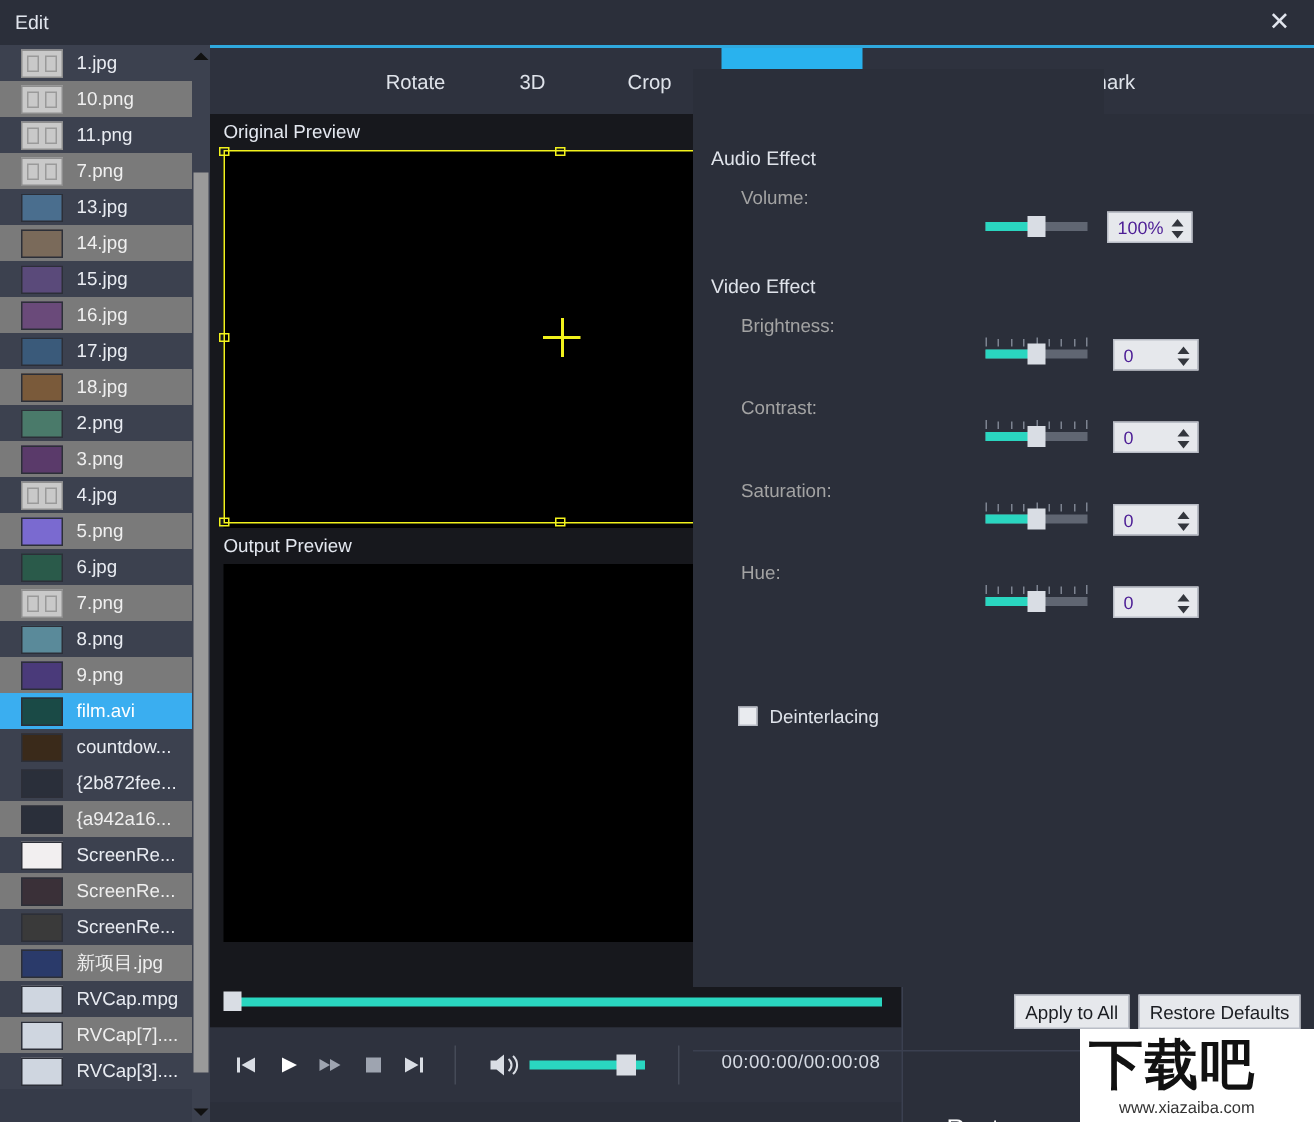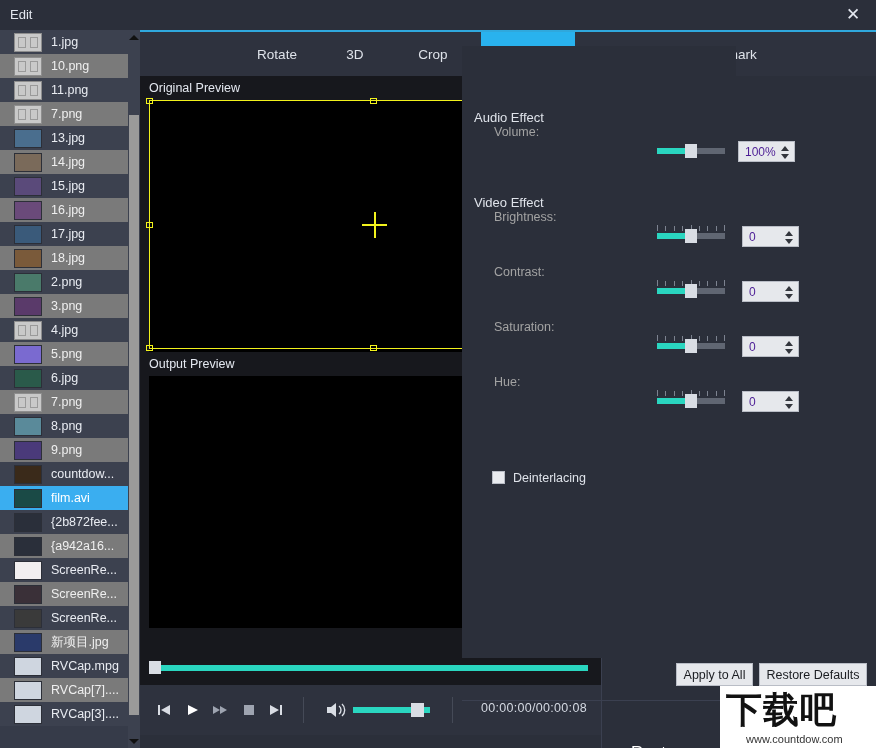--- a/index.html
+++ b/index.html
@@ -208,21 +208,21 @@
     position: absolute; left: 461px; top: 46px; width: 1px; height: 672px;
     background: #3b4050;
   }
 
   
   .settings {
     position: absolute; left: 462px; top: 46px; width: 274px; height: 612px;
     background: #2b2f3a;
   }
   .grp-title {
-    position: absolute; left: 12px; font-size: 13px; color: #dfe3ea; margin-top: 12px;
+    position: absolute; left: 12px; font-size: 13px; color: #dfe3ea;
   }
   .ctl-label {
     position: absolute; left: 32px; font-size: 12.5px; color: #a3a3a3;
   }
   .slider { position: absolute; left: 195px; width: 68px; height: 8px; }
   .sl-track {
     position: absolute; left: 0; top: 0; width: 68px; height: 6px;
     background: #606672;
   }
   .sl-fill {
@@ -373,27 +373,27 @@
           <div class="fl-label">7.png</div>
         </div>
         <div class="fl-row">
           <div class="fl-thumb" style="background: rgb(90, 138, 154); border-color: rgb(44, 47, 56);"></div>
           <div class="fl-label">8.png</div>
         </div>
         <div class="fl-row alt">
           <div class="fl-thumb" style="background: rgb(74, 58, 122); border-color: rgb(44, 47, 56);"></div>
           <div class="fl-label">9.png</div>
         </div>
-        <div class="fl-row">
-          <div class="fl-thumb" style="background: rgb(58, 42, 26); border-color: rgb(44, 47, 56);"></div>
-          <div class="fl-label">countdow...</div>
-        </div>
         <div class="fl-row sel">
           <div class="fl-thumb" style="background: rgb(26, 74, 70); border-color: rgb(44, 47, 56);"></div>
           <div class="fl-label">film.avi</div>
+        </div>
+        <div class="fl-row">
+          <div class="fl-thumb" style="background: rgb(58, 42, 26); border-color: rgb(44, 47, 56);"></div>
+          <div class="fl-label">countdow...</div>
         </div>
         <div class="fl-row">
           <div class="fl-thumb" style="background: rgb(42, 47, 58); border-color: rgb(44, 47, 56);"></div>
           <div class="fl-label">{2b872fee...</div>
         </div>
         <div class="fl-row alt">
           <div class="fl-thumb" style="background: rgb(42, 47, 58); border-color: rgb(44, 47, 56);"></div>
           <div class="fl-label">{a942a16...</div>
         </div>
         <div class="fl-row">
@@ -651,16 +651,16 @@
   <div class="btn-light" style="left:676px; top:663px; width:77px;">Apply to All</div>
   <div class="btn-light" style="left:759px; top:663px; width:108px;">Restore Defaults</div>
 
   <div class="hdiv"></div>
 
   <div class="btn-blue" style="left:631px; top:717px; width:77px;">Restore All</div>
   <div class="btn-blue" style="left:715px; top:717px; width:77px;">A</div>
 
   <div class="wm">
     <div class="cn">下载吧</div>
-    <div class="url">www.countdow.com</div>
+    <div class="url">www.xiazaiba.com</div>
   </div>
 
 </div>
 
 </body></html>

